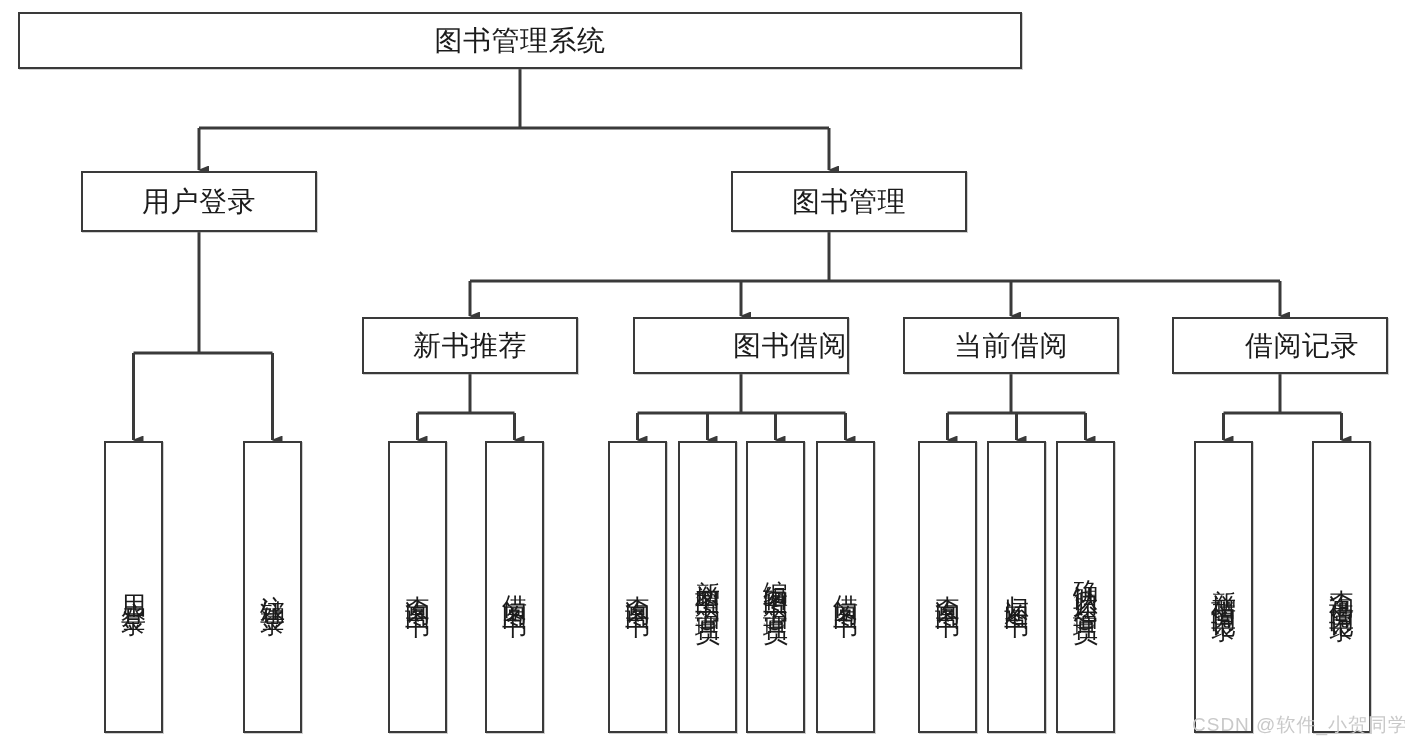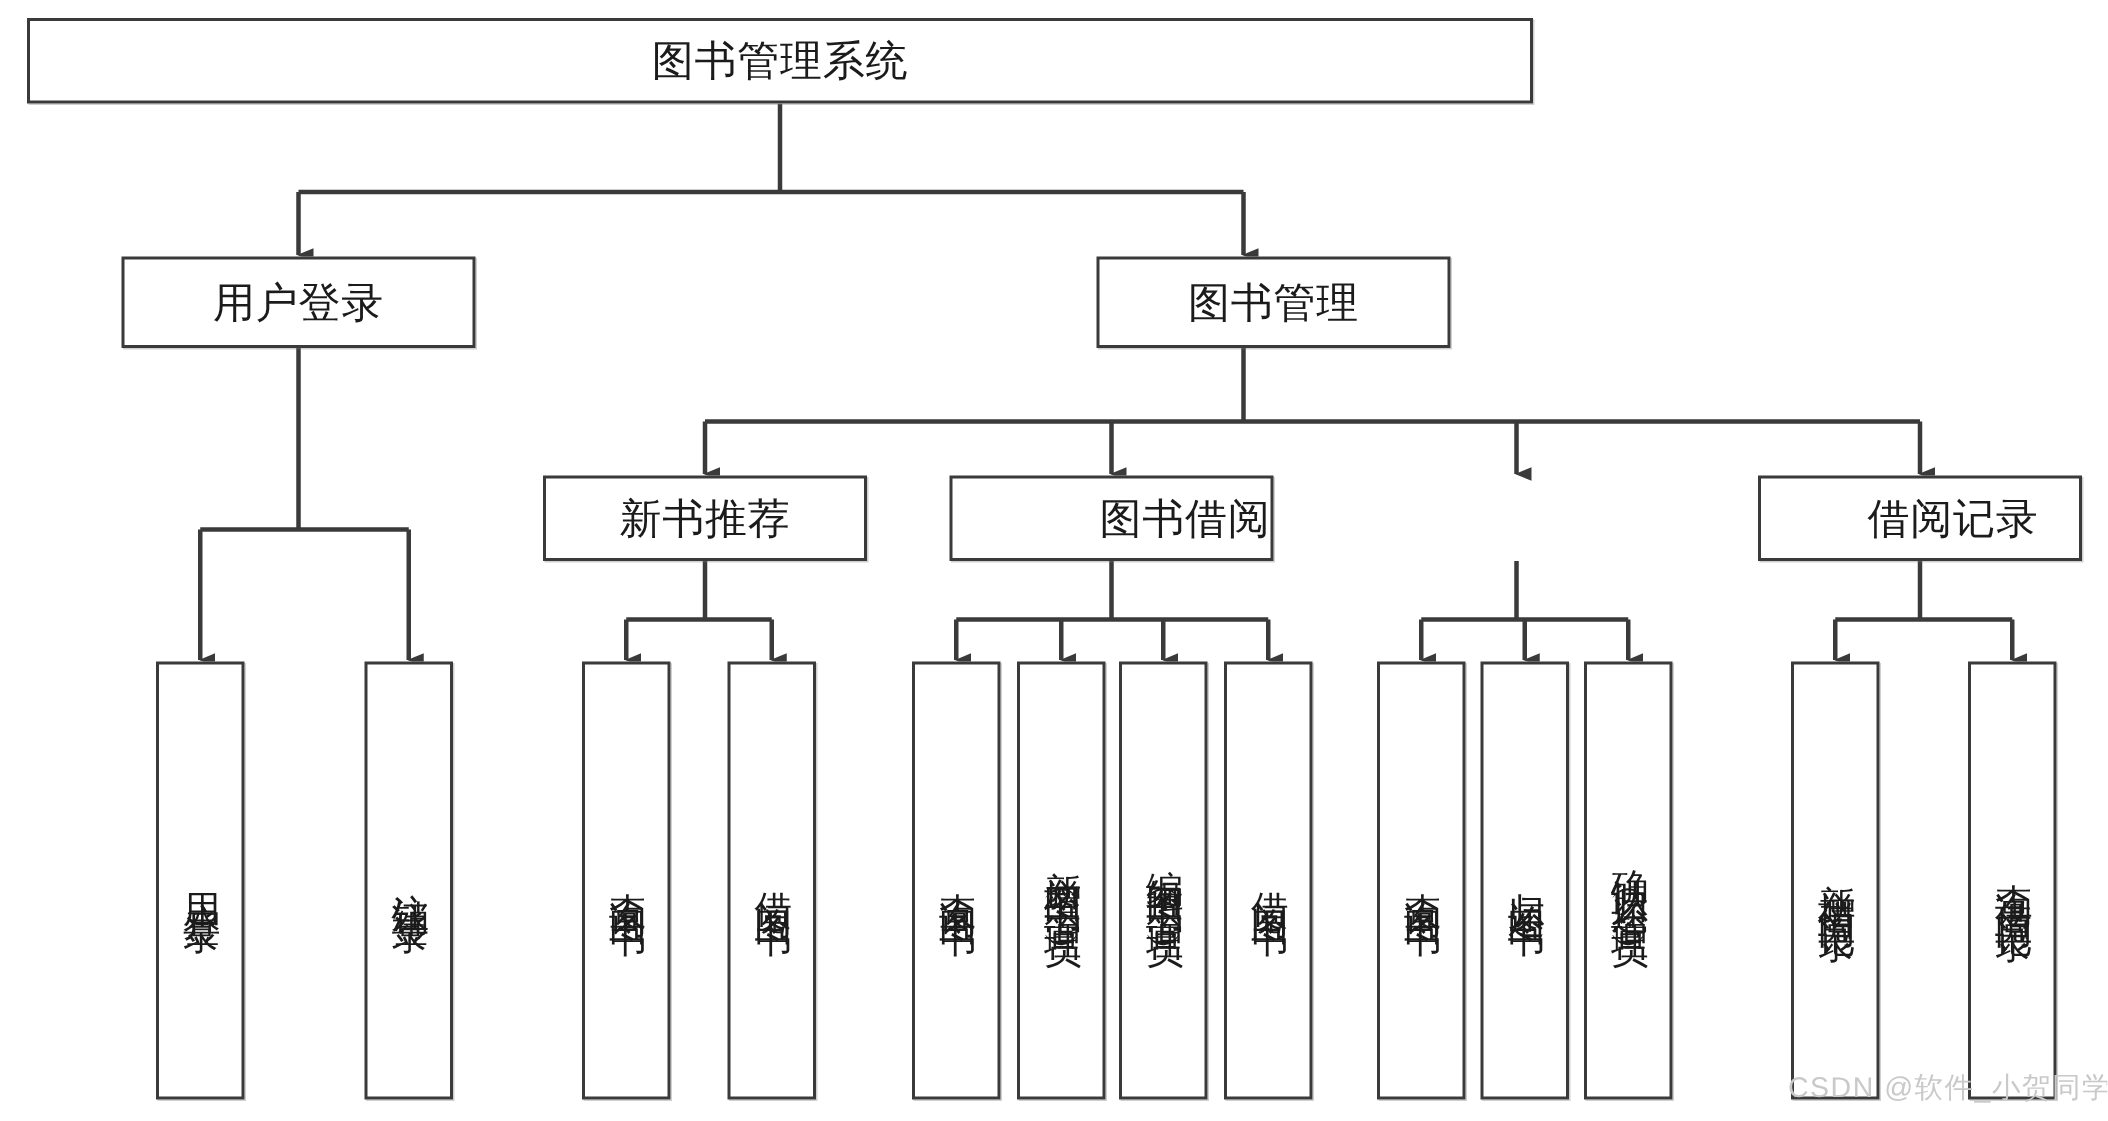--- a/index.html
+++ b/index.html
@@ -122,20 +122,23 @@
   <div class="node horizontal" style="left: 711px; top: 171px; width: 236px; height: 61px; margin-left: 20px;">
     <span class="label">图书管理</span>
   </div>
 
   <div class="node horizontal" style="left: 362px; top: 317px; width: 216px; height: 57px;">
     <span class="label">新书推荐</span>
   </div>
   <div class="node horizontal" style="left: 633px; top: 317px; width: 216px; height: 57px; justify-content: flex-end;">
     <span class="label">图书借阅</span>
   </div>
+  <div class="node horizontal" style="left: 903px; top: 317px; width: 216px; height: 57px;">
+    <span class="label">当前借阅</span>
+  </div>
   <div class="node horizontal" style="left: 1172px; top: 317px; width: 216px; height: 57px; padding-left: 44px;">
     <span class="label">借阅记录</span>
   </div>
 
   <div class="node vertical" style="left: 104px; top: 441px; width: 59px; height: 292px;">
     <span class="label">用户登录</span>
   </div>
   <div class="node vertical" style="left: 243px; top: 441px; width: 59px; height: 292px;">
     <span class="label">注销登录</span>
   </div>

